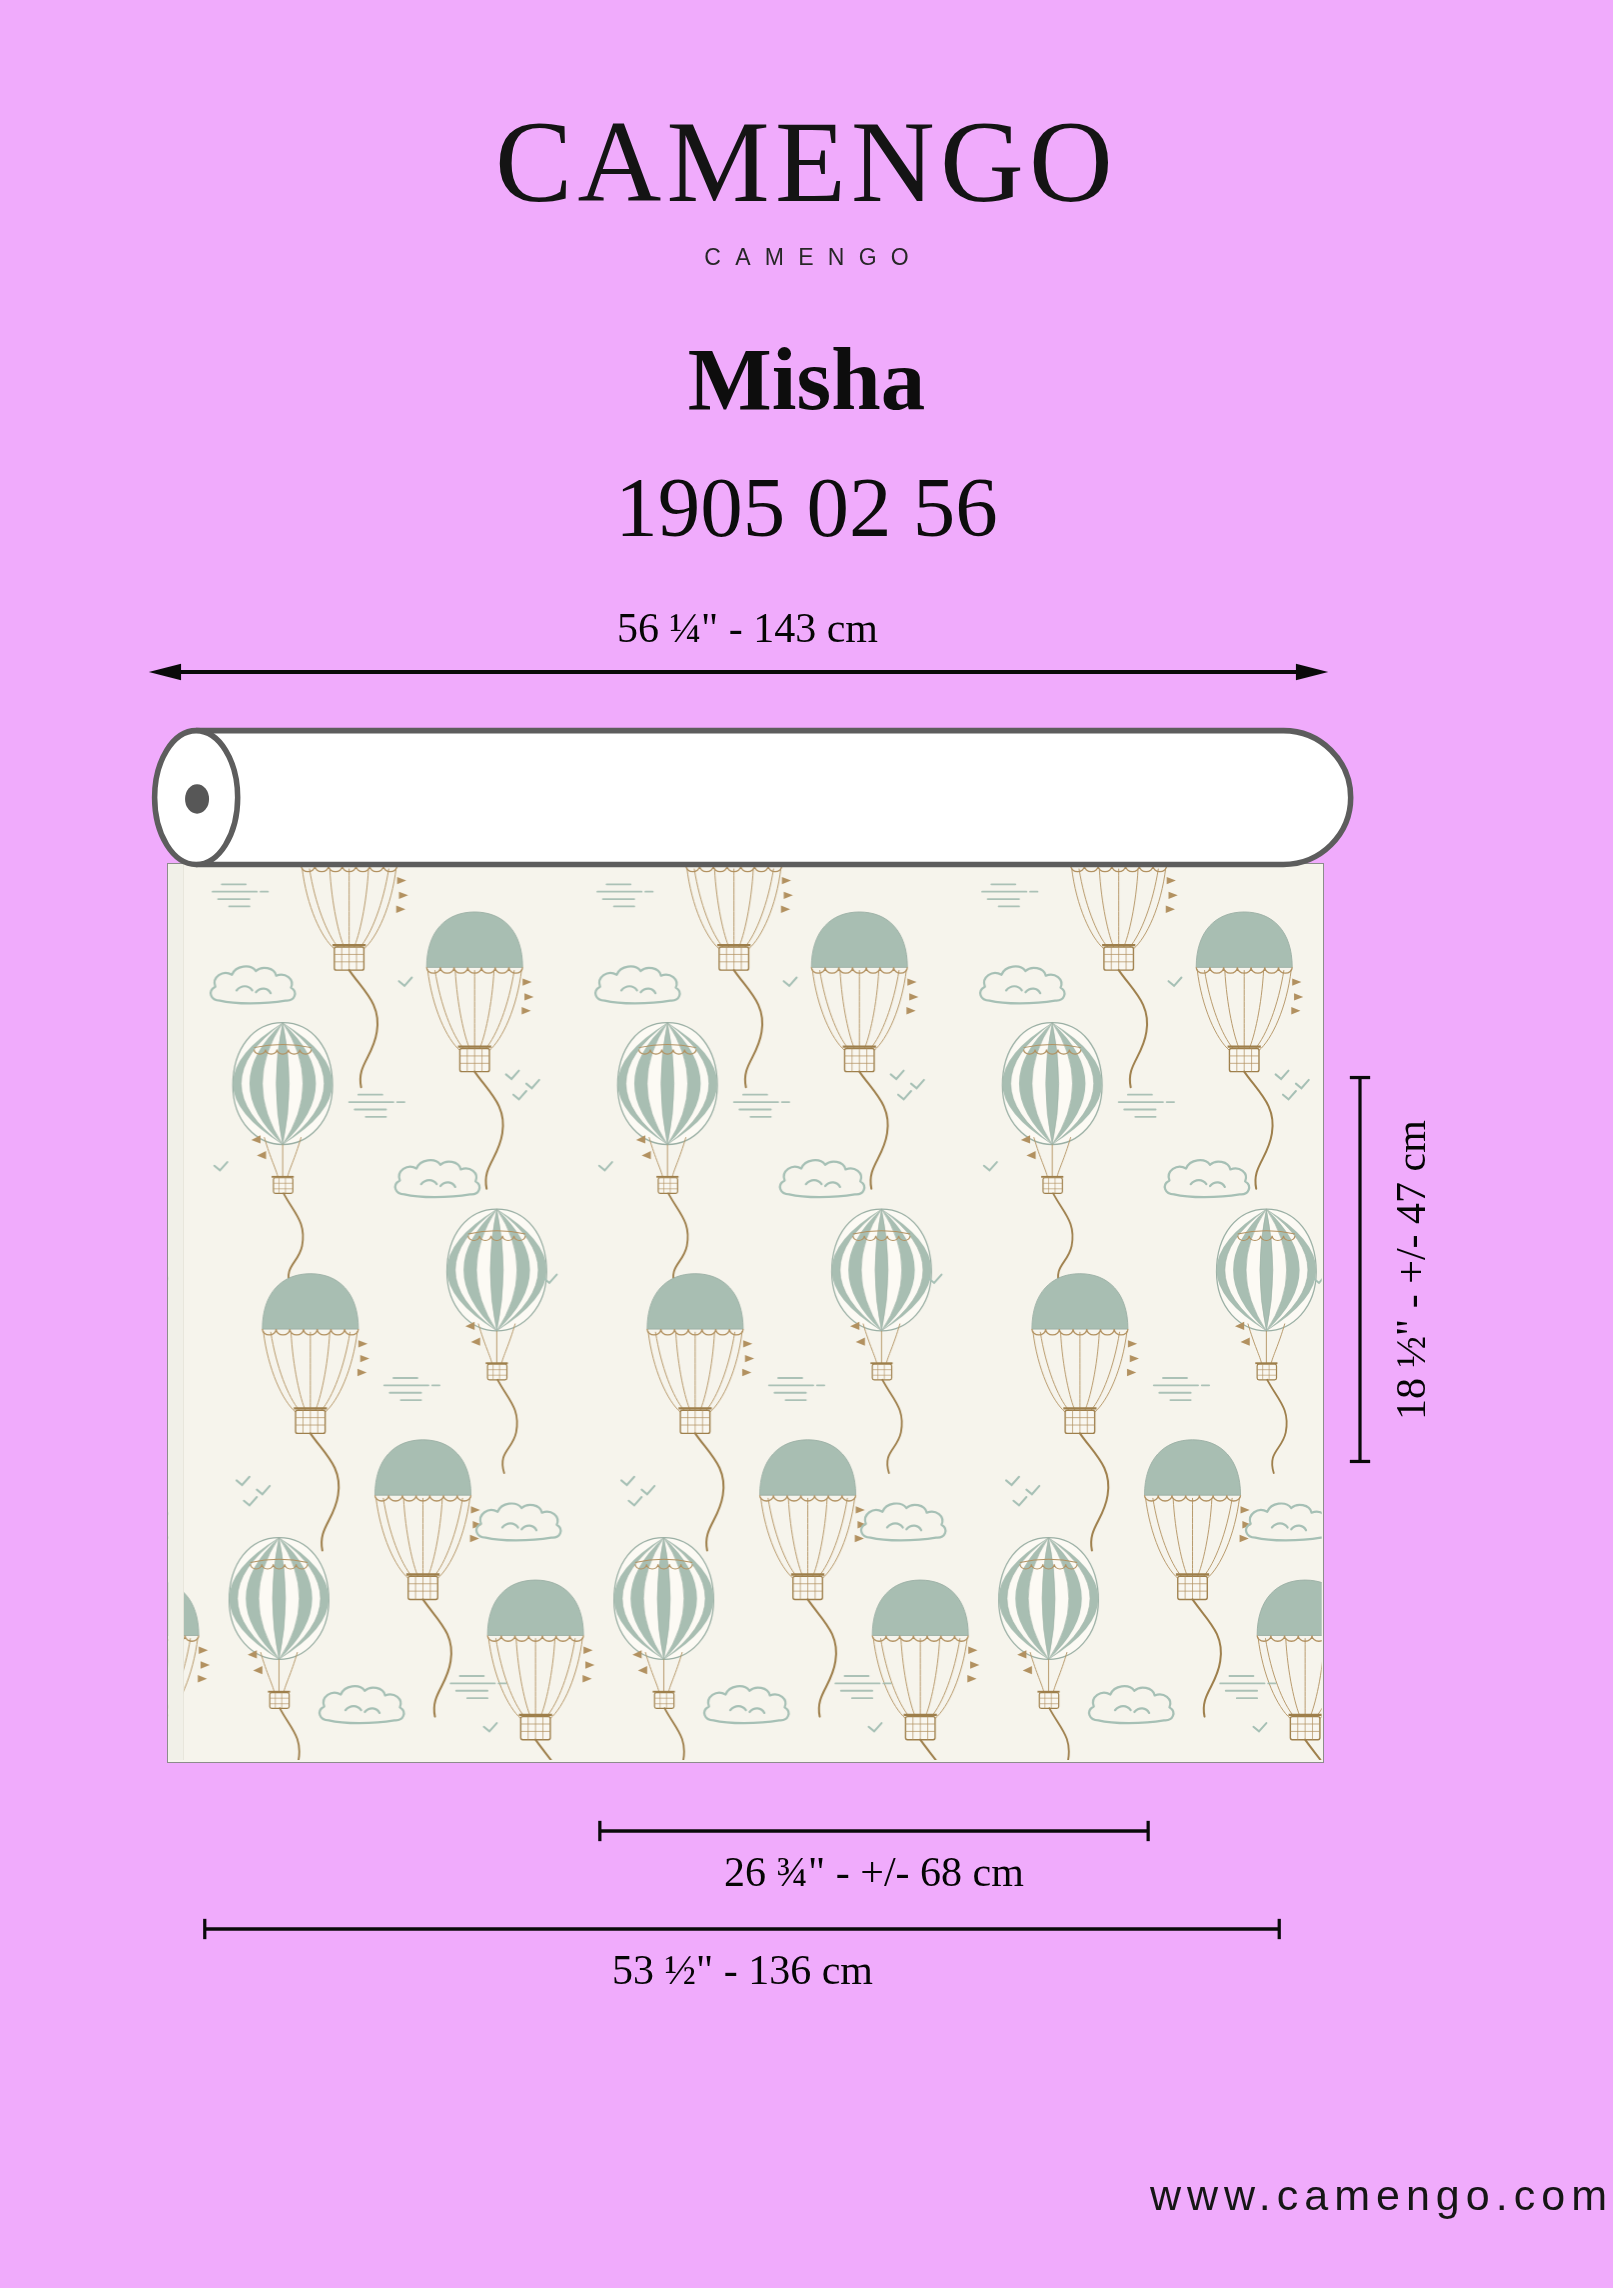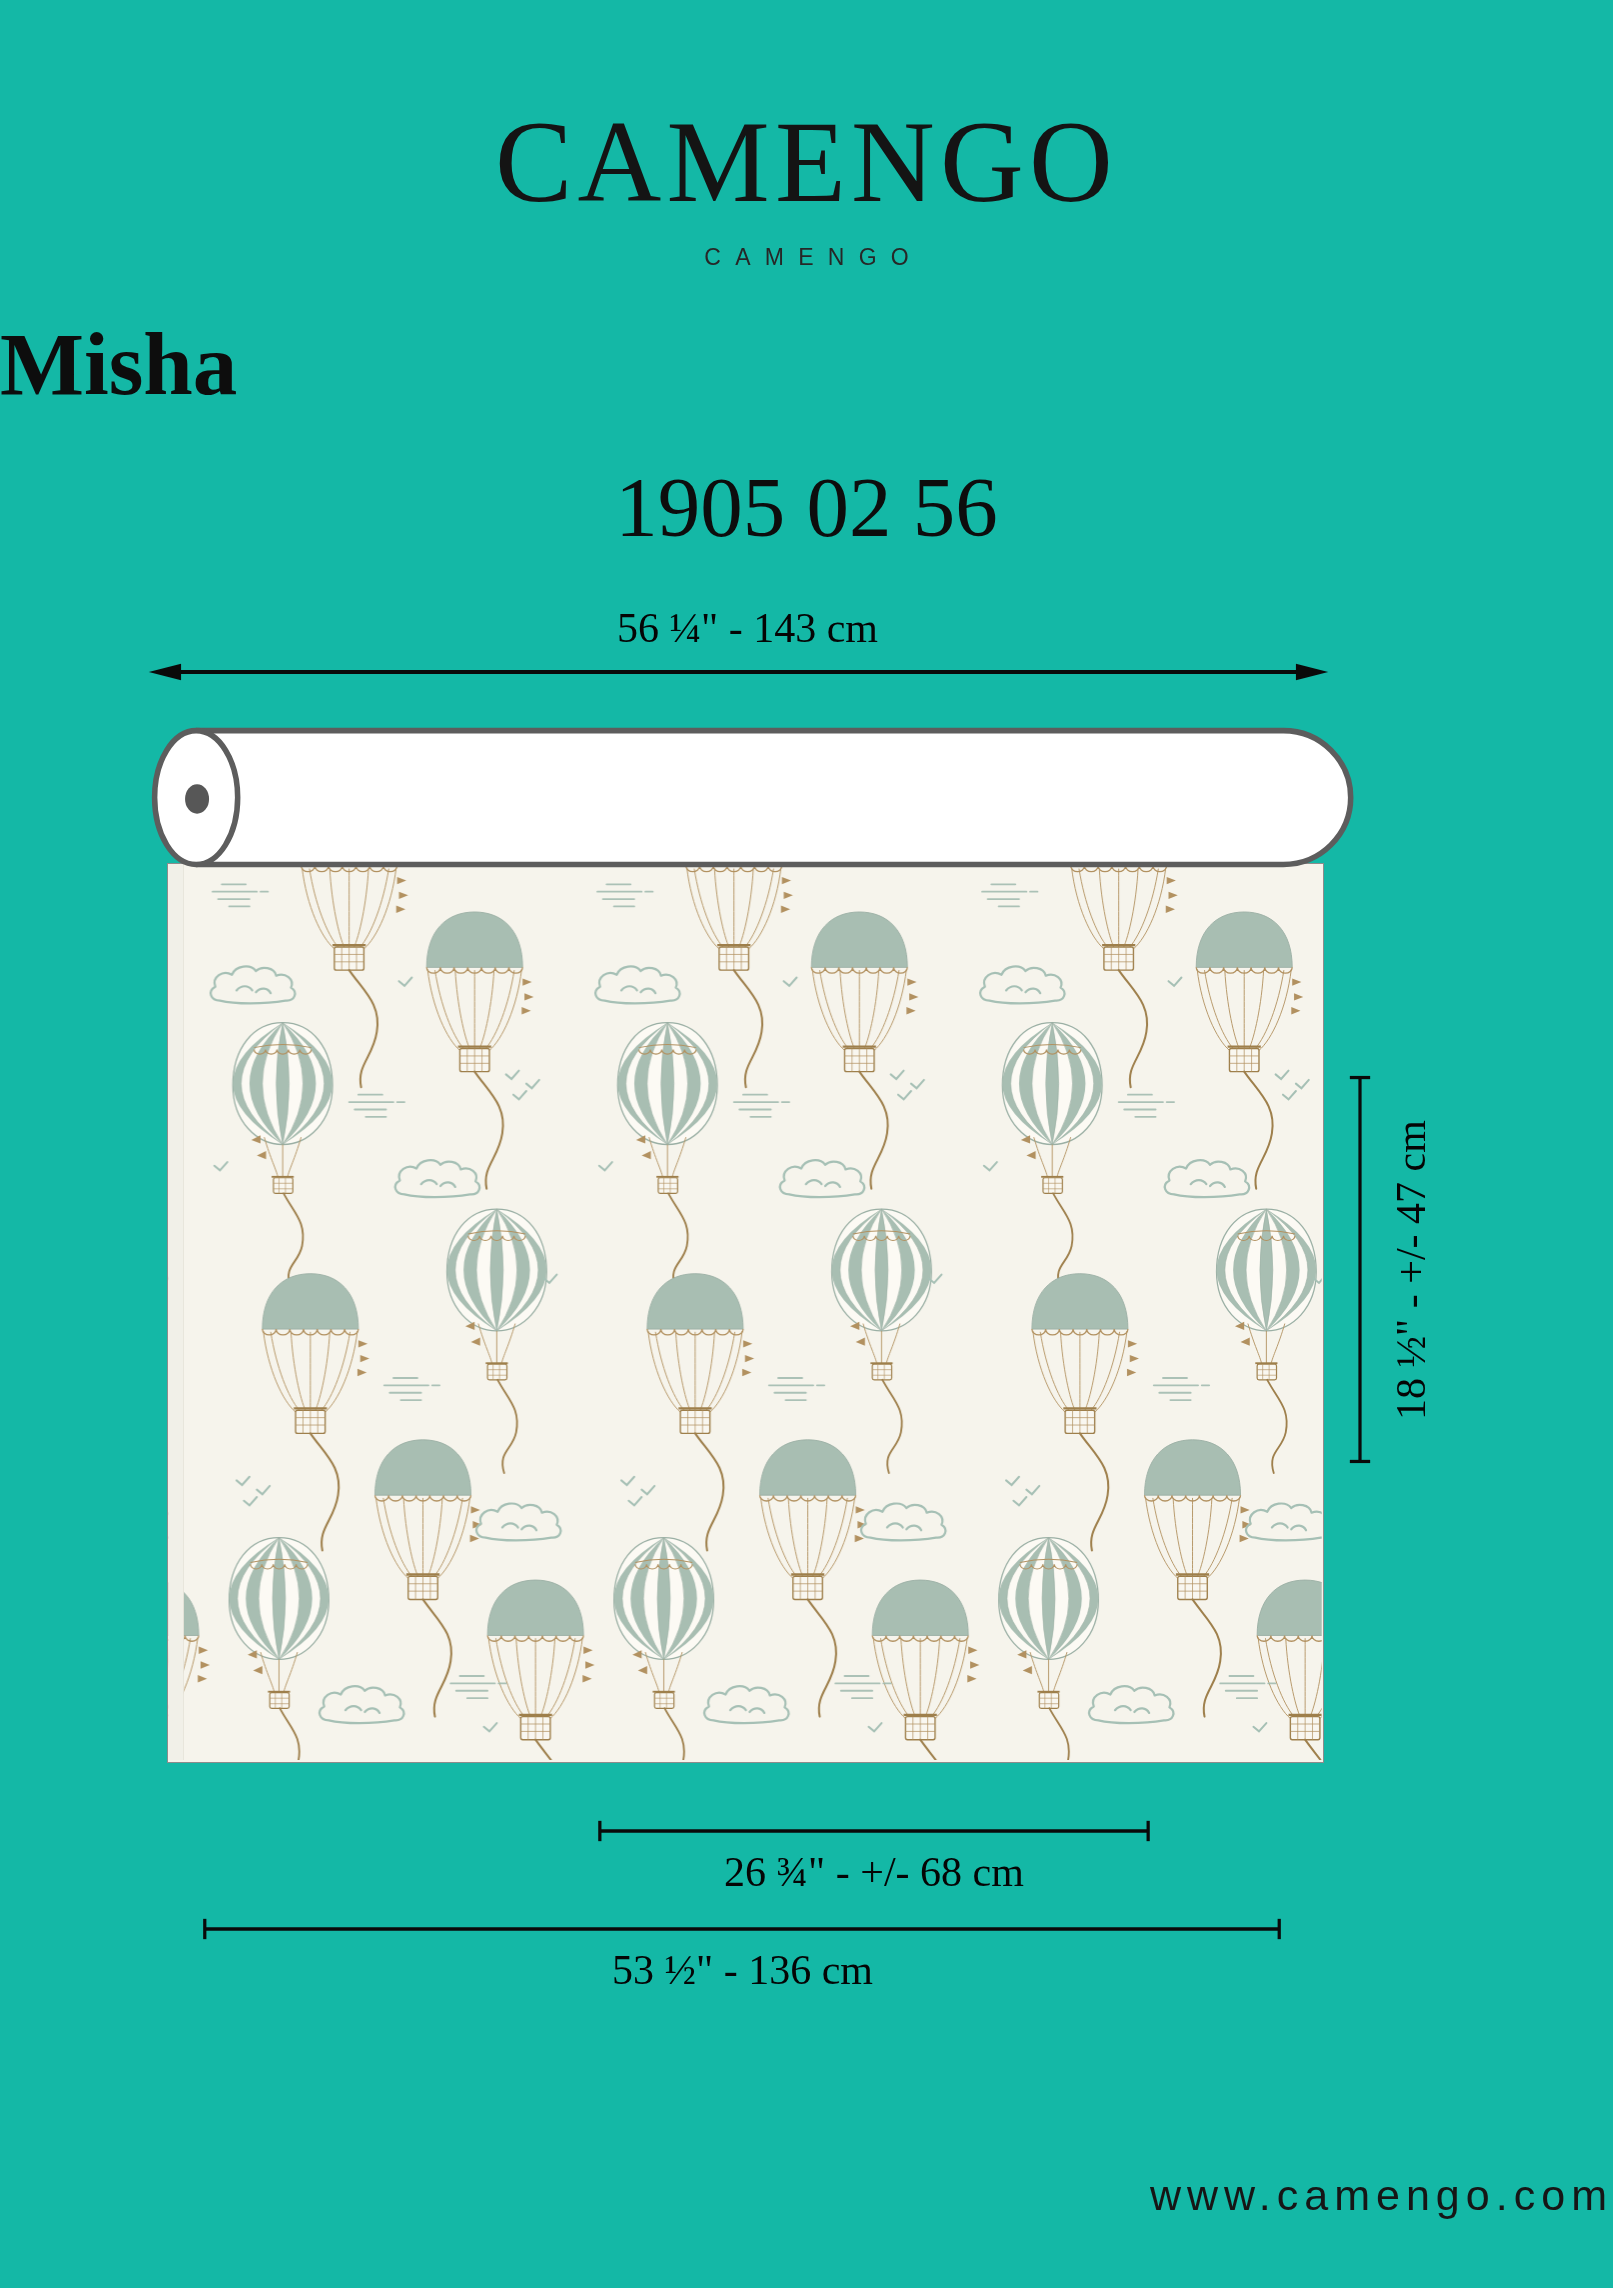--- a/index.html
+++ b/index.html
@@ -1,40 +1,41 @@
 <!DOCTYPE html>
 <html style="font-size:14.8px"><head>
 <meta charset="utf-8">
 <style>
   html,body { margin:0; padding:0; background:#ffffff; }
   .page {
     position:relative;
     width:1613px; height:2289px;
-    background:#14b8a6;
+    background:#f0abfc;
     overflow:hidden;
     font-family:"Liberation Serif", serif;
     color:#101010;
   }
   
   .logo-name {
     position:absolute; top:96px; left:0; width:100%;
     text-align:center;
     font-size:116px; font-weight:400; letter-spacing:0.045em;
     color:#141414;
   }
   .logo-tagline {
     position:absolute; top:244px; left:0; width:100%;
     text-align:center;
     font-family:"Liberation Sans", sans-serif;
     font-size:23px; font-weight:400;
     letter-spacing:0.62em; text-indent:0.62em;
     color:#272727;
   }
   .product-name {
-    position:absolute; top:313px; left:0; width:100%;
+    position:absolute; top:328px; left:0; width:100%;
+    text-align:center;
     font-size:89px; font-weight:700; color:#0d0d0d;
   }
   .product-ref {
     position:absolute; top:458px; left:0; width:100%;
     text-align:center;
     font-size:85px; font-weight:400; color:#0d0d0d;
   }
   
   .dim-label { position:absolute; font-size:42px; color:#050505; white-space:nowrap; }
   .dim-top    { top:604px;  left:286px;  width:923px; text-align:center; }

